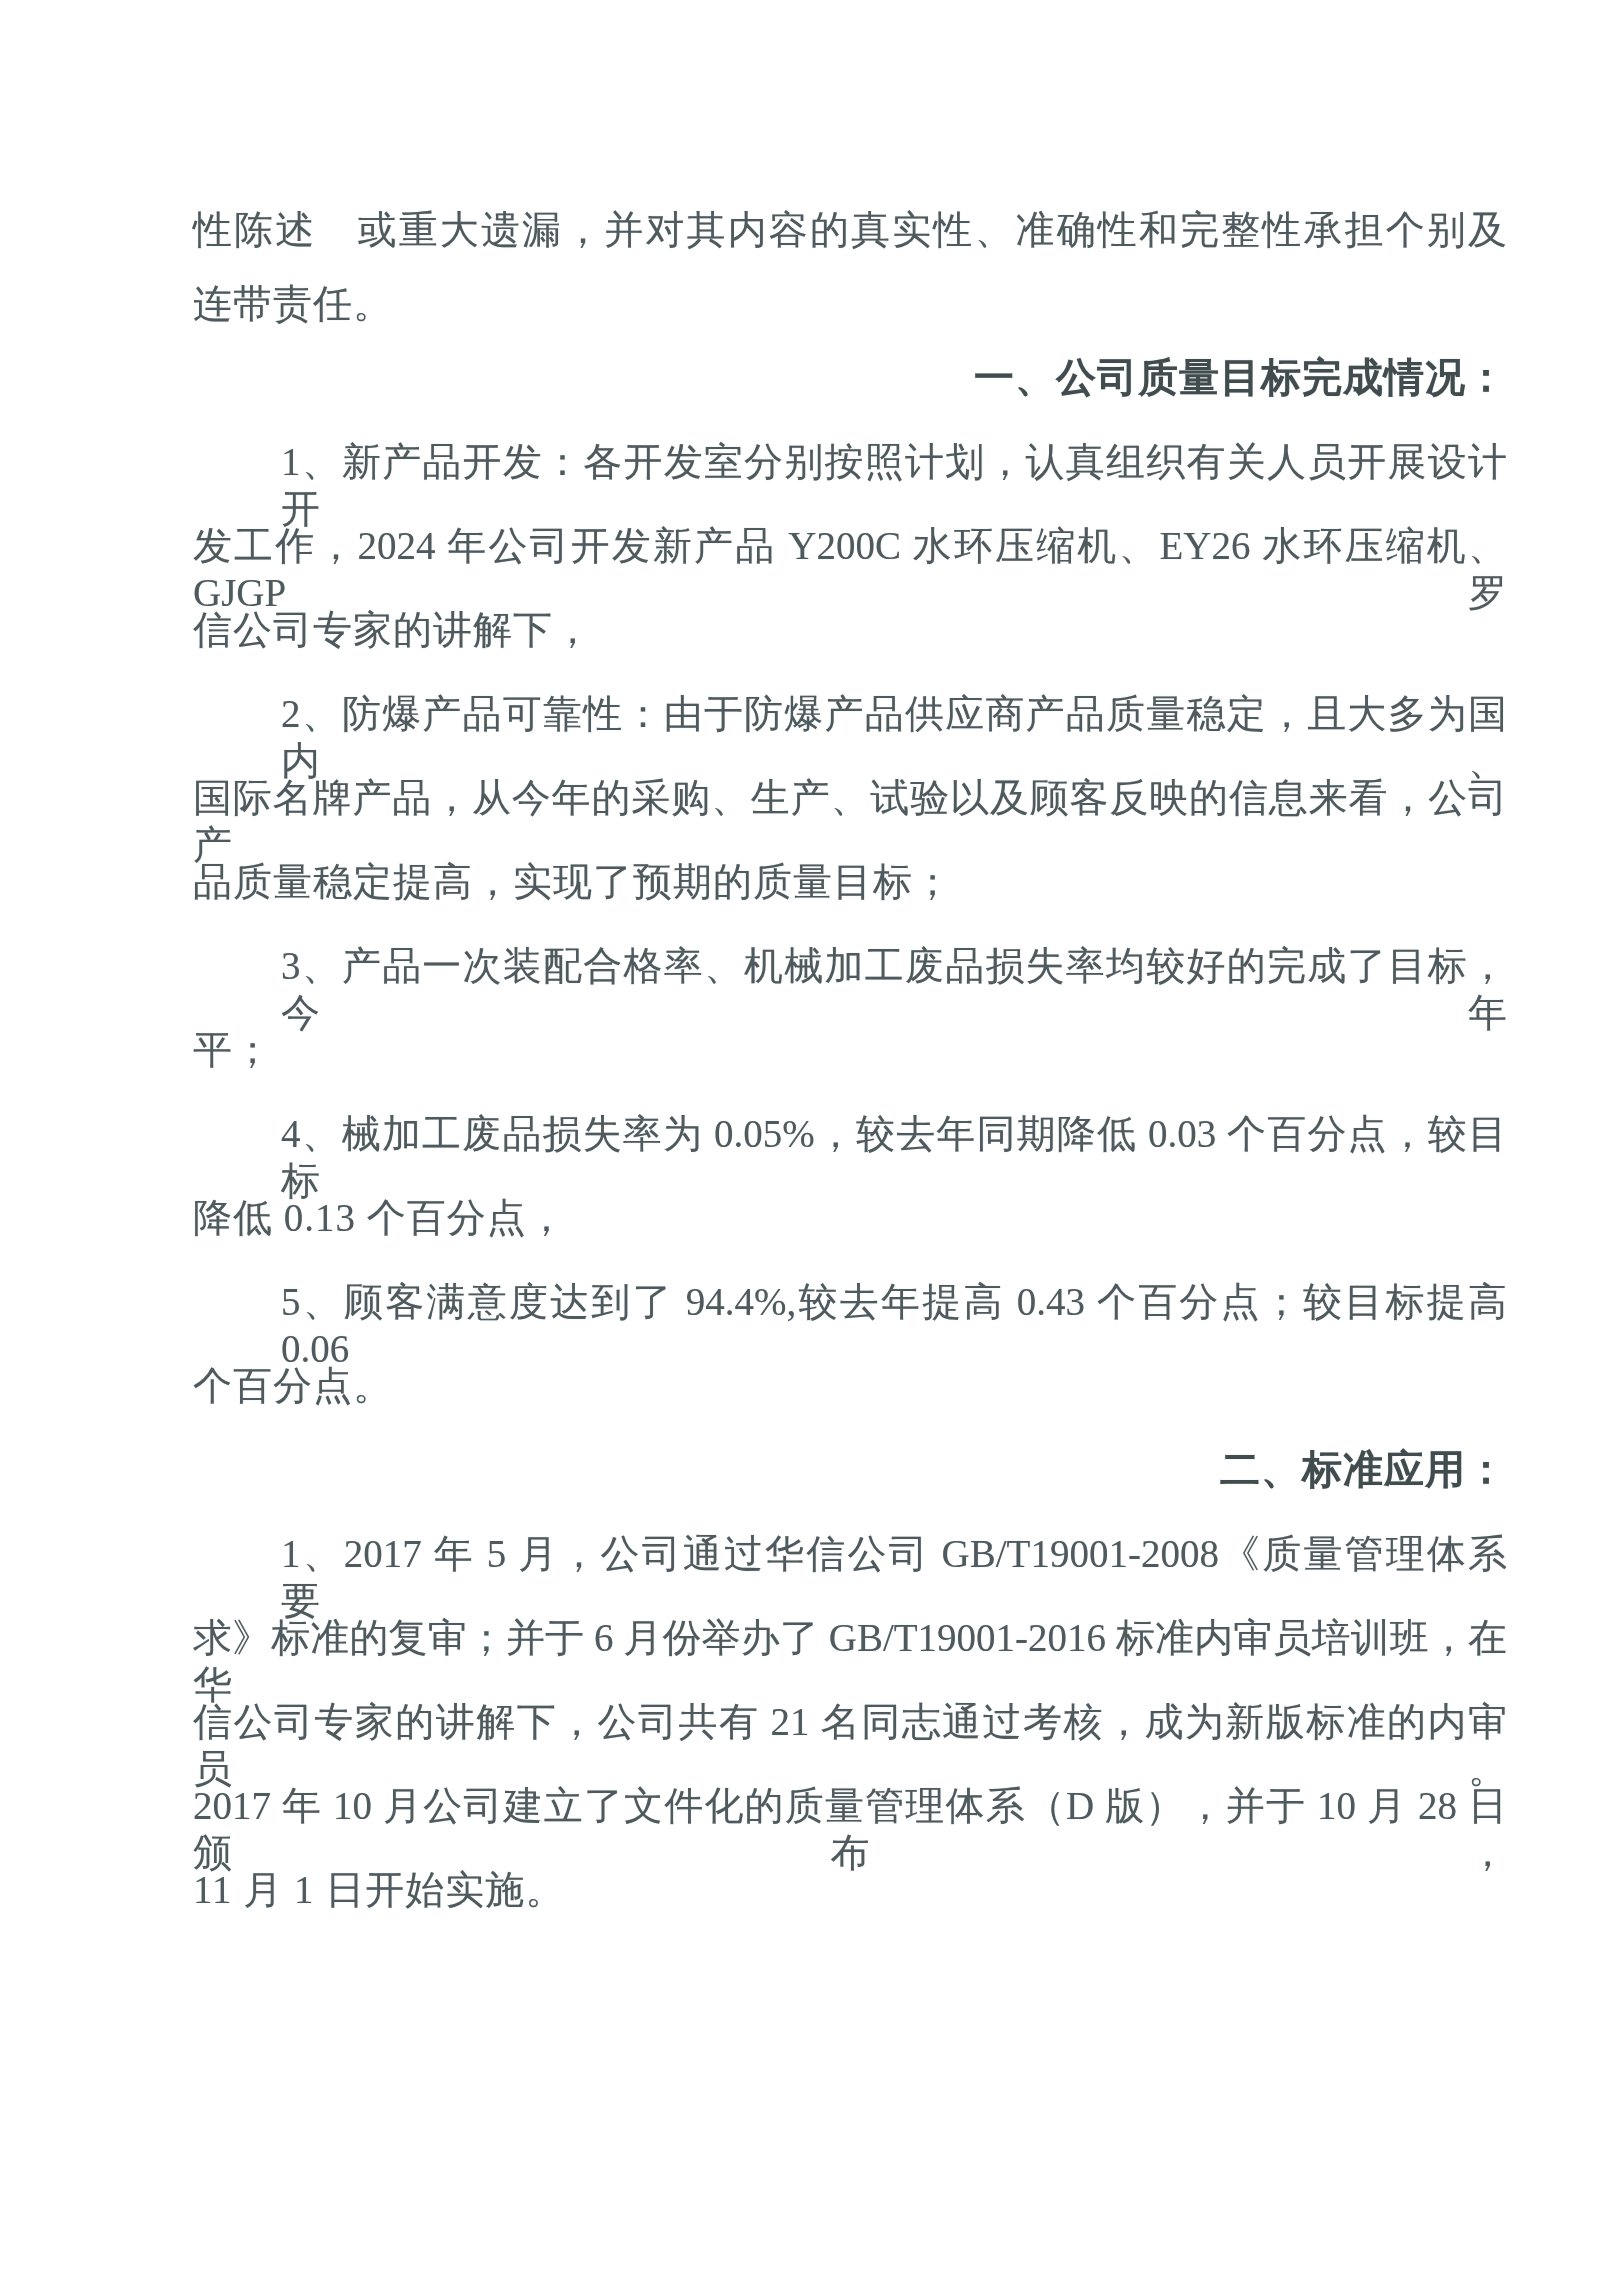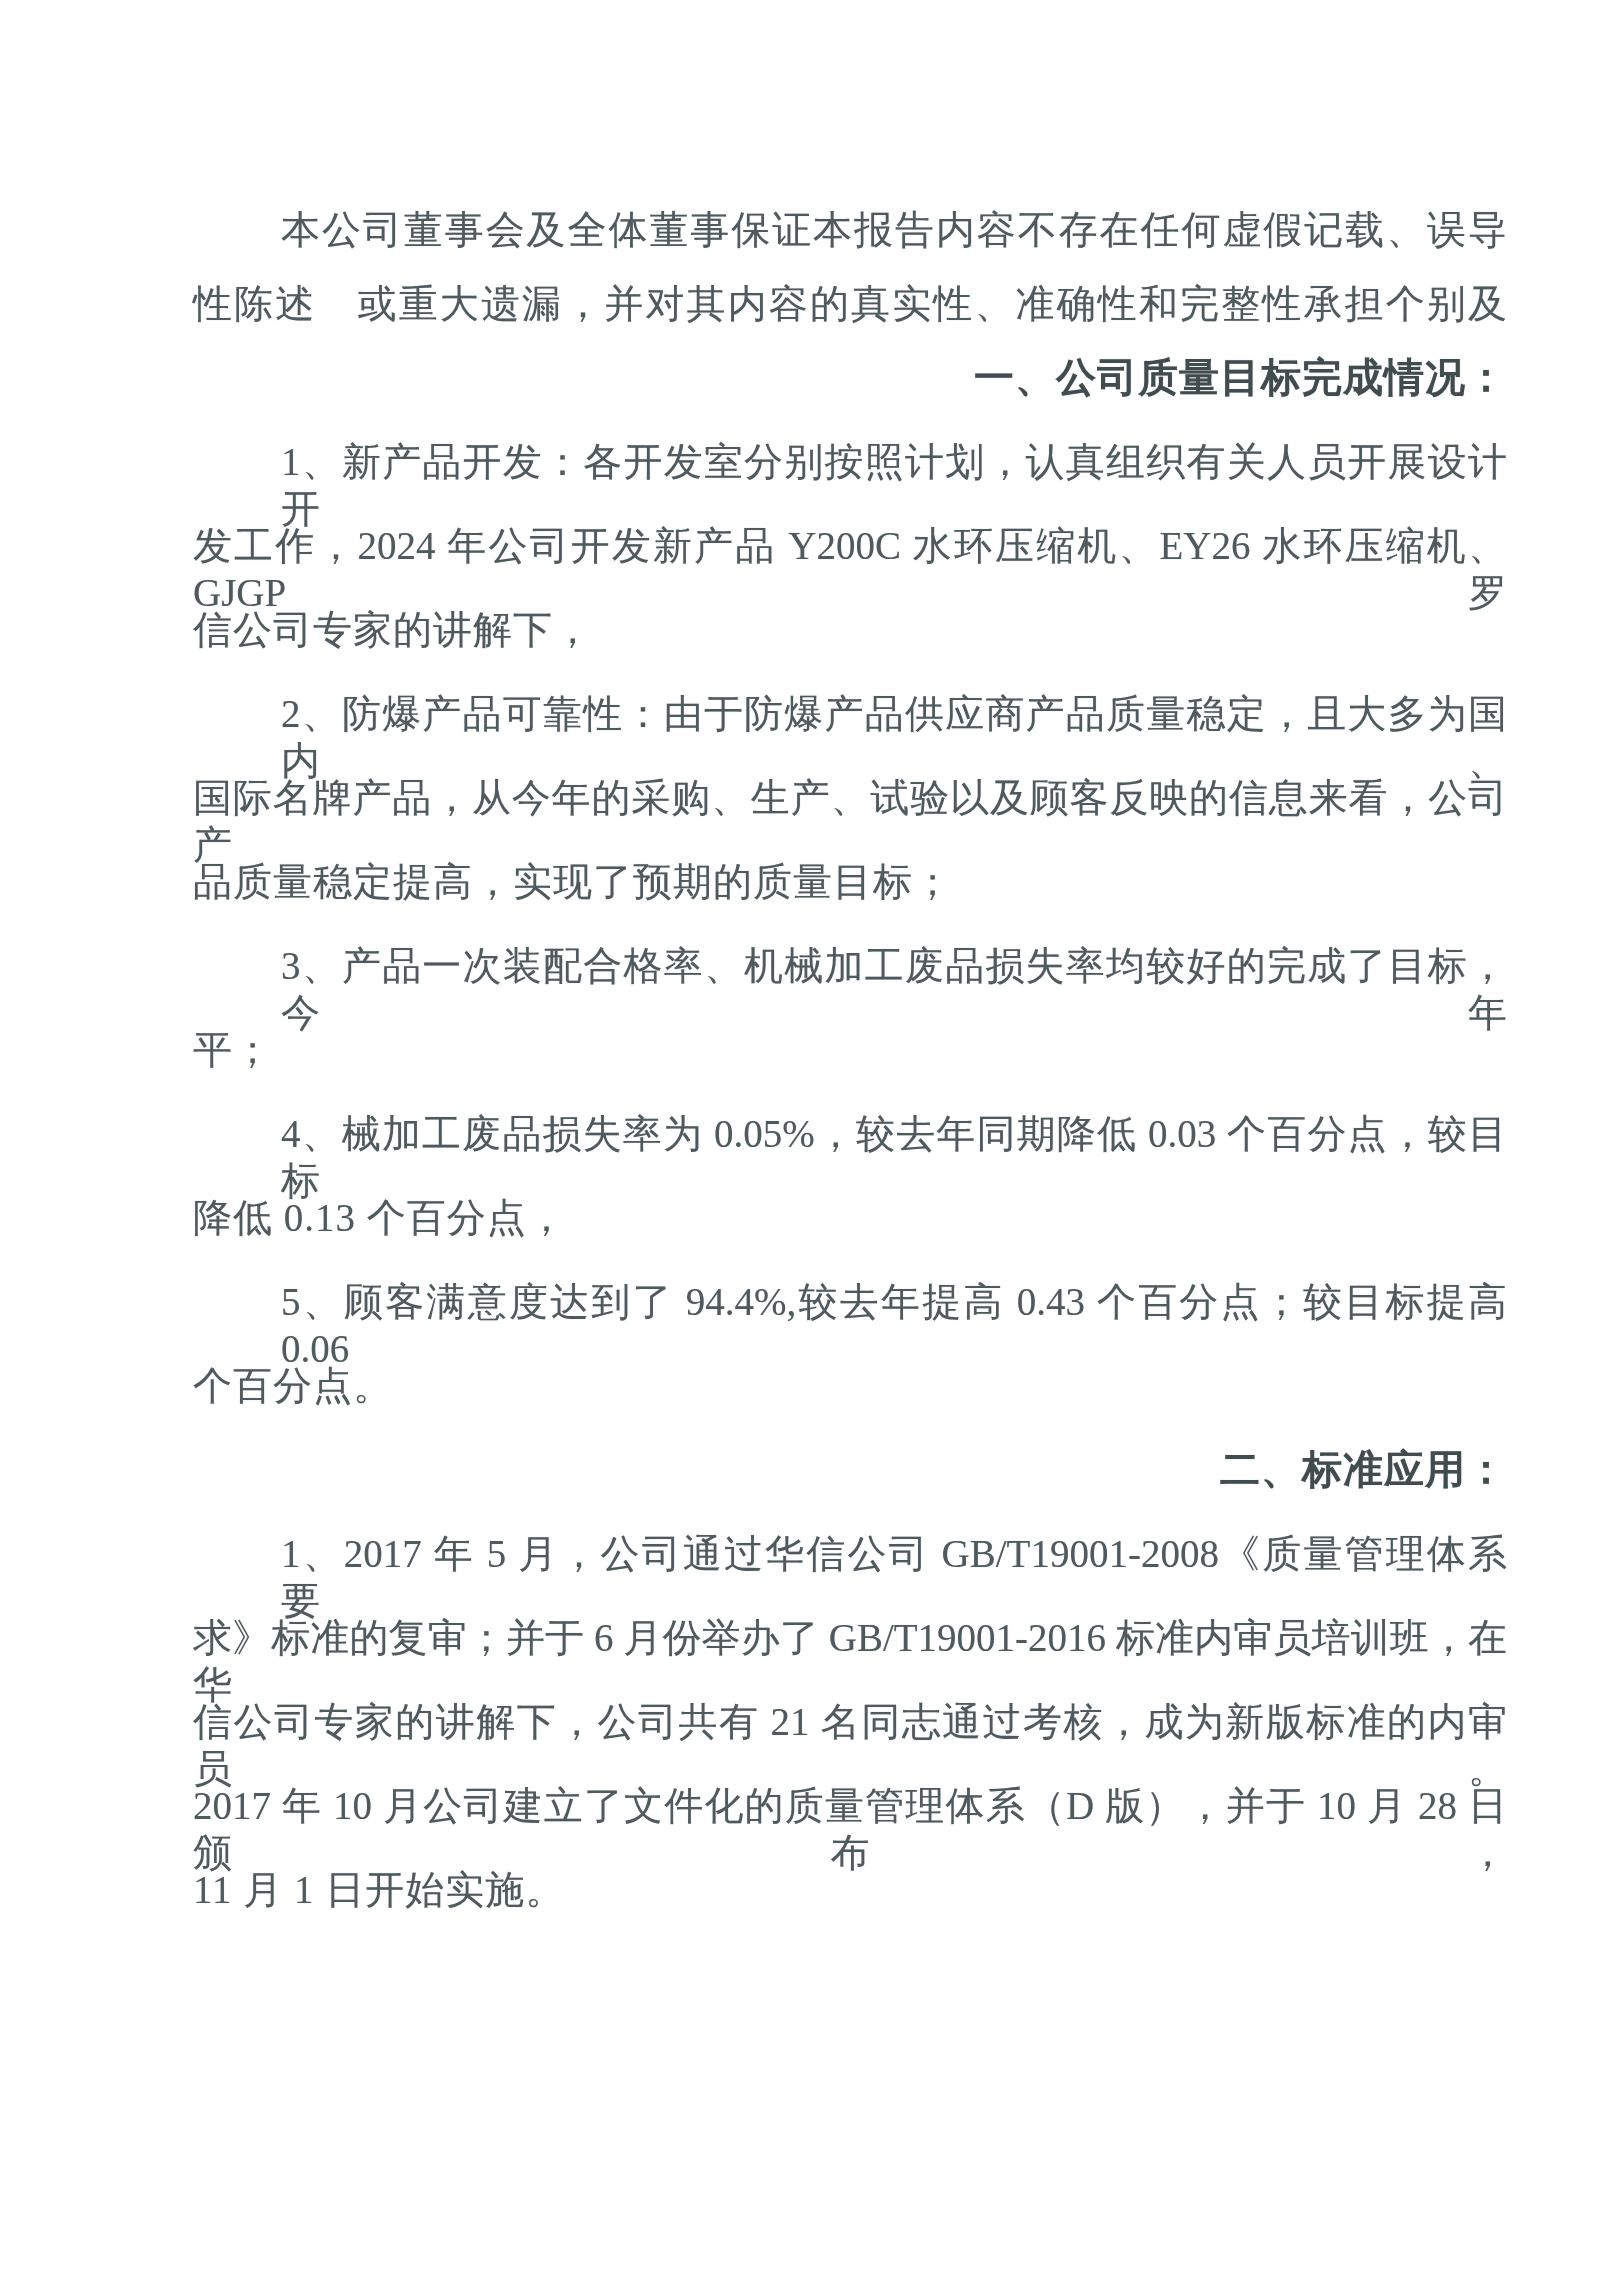--- a/index.html
+++ b/index.html
@@ -45,22 +45,22 @@
     font-size: 40px;
     color: var(--heading-color, #414c4f);
     text-shadow: 0 0 1px rgba(65, 76, 79, 0.4);
   }
 </style>
 </head>
 <body>
 
 <div class="page">
   <div class="doc">
-      <div class="line indent-first fill tight">本公司董事会及全体董事保证本报告内容不存在任何虚假记载、误导</div>
       <div class="line indent-none fill tight">性陈述　或重大遗漏，并对其内容的真实性、准确性和完整性承担个别及</div>
+      <div class="line indent-none tight">连带责任。</div>
       <div class="line indent-heading heading">一、公司质量目标完成情况：</div>
       <div class="line indent-item fill">1、新产品开发：各开发室分别按照计划，认真组织有关人员开展设计开</div>
       <div class="line indent-none fill">发工作，2024 年公司开发新产品 Y200C 水环压缩机、EY26 水环压缩机、GJGP 罗</div>
       <div class="line indent-none">信公司专家的讲解下，</div>
       <div class="line indent-item fill">2、防爆产品可靠性：由于防爆产品供应商产品质量稳定，且大多为国内、</div>
       <div class="line indent-none fill">国际名牌产品，从今年的采购、生产、试验以及顾客反映的信息来看，公司产</div>
       <div class="line indent-none">品质量稳定提高，实现了预期的质量目标；</div>
       <div class="line indent-item fill">3、产品一次装配合格率、机械加工废品损失率均较好的完成了目标，今年</div>
       <div class="line indent-none">平；</div>
       <div class="line indent-item fill">4、械加工废品损失率为 0.05%，较去年同期降低 0.03 个百分点，较目标</div>

